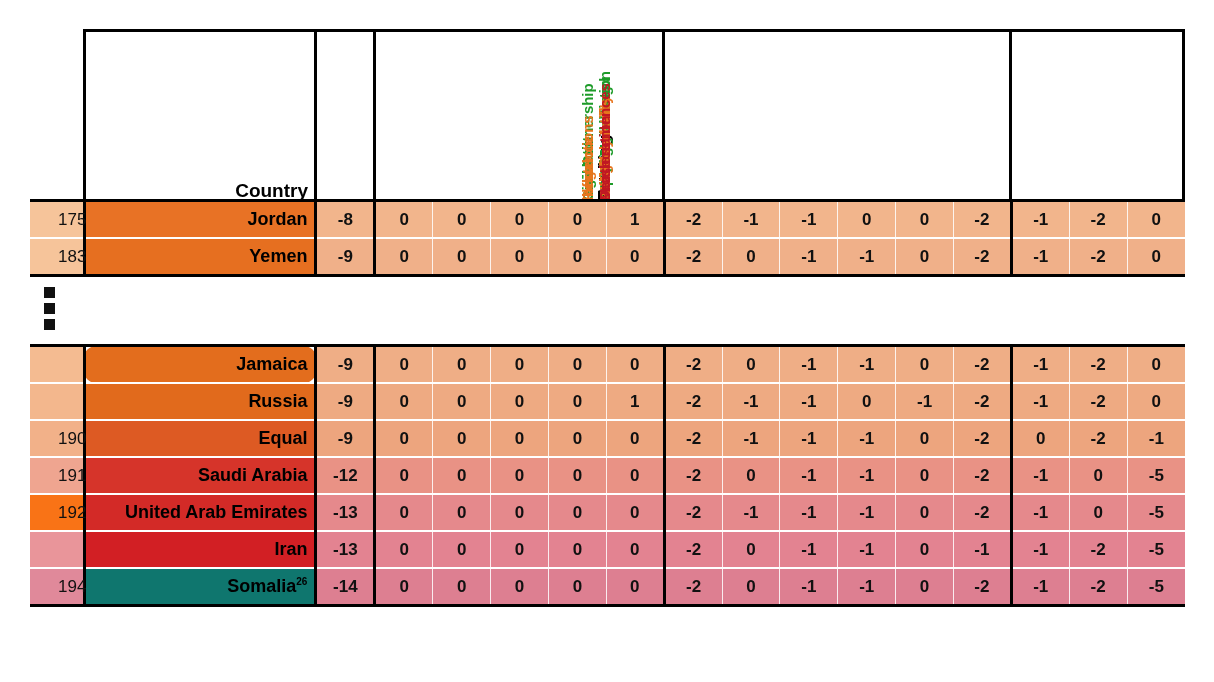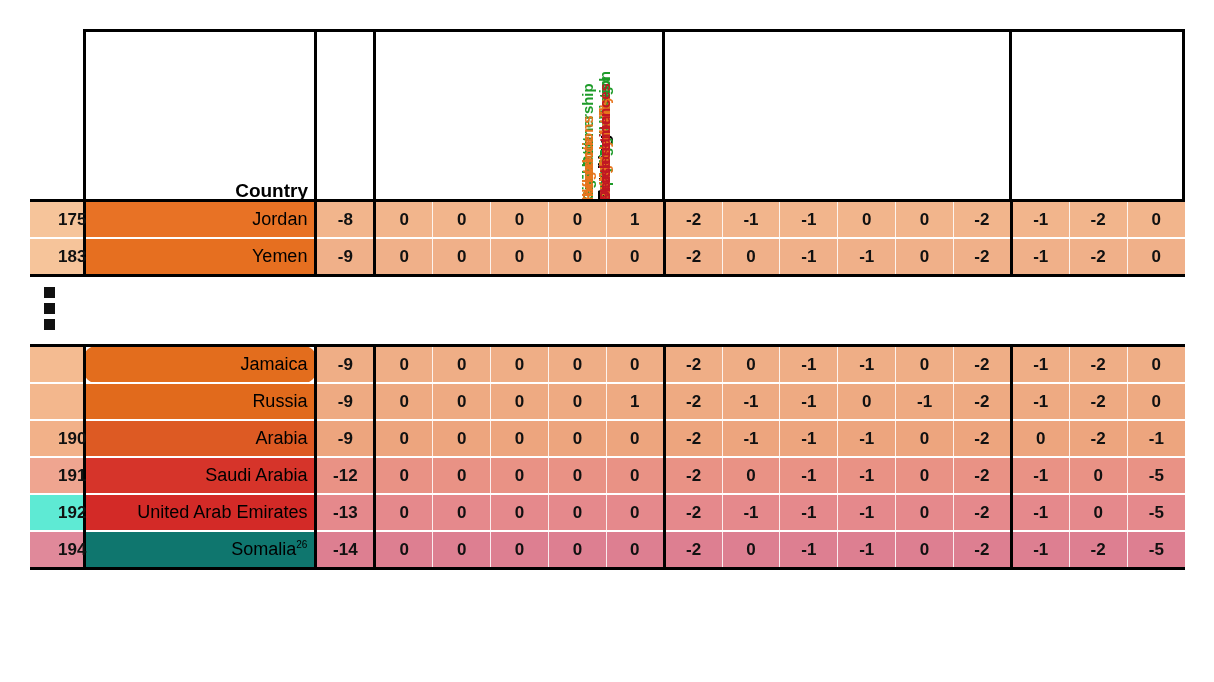--- a/index.html
+++ b/index.html
@@ -92,29 +92,29 @@
   
   .data-table td {
     padding: 0;
     height: 35px;
     font-size: 17px;
     text-align: center;
     color: #111;
     vertical-align: middle;
   }
   .data-table .rank {
-    font-weight: bold;
+    font-weight: normal;
     font-size: 17px;
     padding-left: 28px;
   }
   .data-table .country {
     text-align: right;
     padding-right: 7px;
     font-size: 18px;
-    font-weight: normal;
+    font-weight: bold;
     color: #000;
   }
   .country sup {
     font-size: 10px;
     vertical-align: super;
   }
 
   
   .data-table tr + tr td { border-top: 2px solid #ffffff; }
 
@@ -413,21 +413,21 @@
           <td class="val" style="background: rgb(238, 170, 130);">-1</td>
           <td class="val" style="background: rgb(238, 170, 130);">0</td>
           <td class="val" style="background: rgb(238, 170, 130);">-1</td>
           <td class="val" style="background: rgb(238, 170, 130);">-2</td>
           <td class="val grp" style="background: rgb(238, 170, 130);">-1</td>
           <td class="val" style="background: rgb(238, 170, 130);">-2</td>
           <td class="val" style="background: rgb(238, 170, 130);">0</td>
         </tr>
         <tr>
           <td class="rank" style="background: rgb(242, 177, 137);">190</td>
-          <td class="country" style="background: rgb(221, 90, 35);">Arabia</td>
+          <td class="country" style="background: rgb(221, 90, 35);">Equal</td>
           <td class="total" style="background: rgb(237, 165, 126);">-9</td>
           <td class="val" style="background: rgb(237, 165, 126);">0</td>
           <td class="val" style="background: rgb(237, 165, 126);">0</td>
           <td class="val" style="background: rgb(237, 165, 126);">0</td>
           <td class="val" style="background: rgb(237, 165, 126);">0</td>
           <td class="val" style="background: rgb(237, 165, 126);">0</td>
           <td class="val grp" style="background: rgb(237, 165, 126);">-2</td>
           <td class="val" style="background: rgb(237, 165, 126);">-1</td>
           <td class="val" style="background: rgb(237, 165, 126);">-1</td>
           <td class="val" style="background: rgb(237, 165, 126);">-1</td>
@@ -450,39 +450,58 @@
           <td class="val" style="background: rgb(233, 146, 133);">0</td>
           <td class="val" style="background: rgb(233, 146, 133);">-1</td>
           <td class="val" style="background: rgb(233, 146, 133);">-1</td>
           <td class="val" style="background: rgb(233, 146, 133);">0</td>
           <td class="val" style="background: rgb(233, 146, 133);">-2</td>
           <td class="val grp" style="background: rgb(233, 146, 133);">-1</td>
           <td class="val" style="background: rgb(233, 146, 133);">0</td>
           <td class="val" style="background: rgb(233, 146, 133);">-5</td>
         </tr>
         <tr>
-          <td class="rank" style="background: #5eead4;">192</td>
+          <td class="rank" style="background: #f97316;">192</td>
           <td class="country" style="background: rgb(211, 42, 39);">United Arab Emirates</td>
           <td class="total" style="background: rgb(229, 137, 140);">-13</td>
           <td class="val" style="background: rgb(229, 137, 140);">0</td>
           <td class="val" style="background: rgb(229, 137, 140);">0</td>
           <td class="val" style="background: rgb(229, 137, 140);">0</td>
           <td class="val" style="background: rgb(229, 137, 140);">0</td>
           <td class="val" style="background: rgb(229, 137, 140);">0</td>
           <td class="val grp" style="background: rgb(229, 137, 140);">-2</td>
           <td class="val" style="background: rgb(229, 137, 140);">-1</td>
           <td class="val" style="background: rgb(229, 137, 140);">-1</td>
           <td class="val" style="background: rgb(229, 137, 140);">-1</td>
           <td class="val" style="background: rgb(229, 137, 140);">0</td>
           <td class="val" style="background: rgb(229, 137, 140);">-2</td>
           <td class="val grp" style="background: rgb(229, 137, 140);">-1</td>
           <td class="val" style="background: rgb(229, 137, 140);">0</td>
           <td class="val" style="background: rgb(229, 137, 140);">-5</td>
         </tr>
         <tr>
+          <td class="rank" style="background: rgb(233, 149, 154);"></td>
+          <td class="country" style="background: rgb(210, 31, 36);">Iran</td>
+          <td class="total" style="background: rgb(227, 131, 145);">-13</td>
+          <td class="val" style="background: rgb(227, 131, 145);">0</td>
+          <td class="val" style="background: rgb(227, 131, 145);">0</td>
+          <td class="val" style="background: rgb(227, 131, 145);">0</td>
+          <td class="val" style="background: rgb(227, 131, 145);">0</td>
+          <td class="val" style="background: rgb(227, 131, 145);">0</td>
+          <td class="val grp" style="background: rgb(227, 131, 145);">-2</td>
+          <td class="val" style="background: rgb(227, 131, 145);">0</td>
+          <td class="val" style="background: rgb(227, 131, 145);">-1</td>
+          <td class="val" style="background: rgb(227, 131, 145);">-1</td>
+          <td class="val" style="background: rgb(227, 131, 145);">0</td>
+          <td class="val" style="background: rgb(227, 131, 145);">-1</td>
+          <td class="val grp" style="background: rgb(227, 131, 145);">-1</td>
+          <td class="val" style="background: rgb(227, 131, 145);">-2</td>
+          <td class="val" style="background: rgb(227, 131, 145);">-5</td>
+        </tr>
+        <tr>
           <td class="rank" style="background: rgb(224, 137, 154);">194</td>
           <td class="country" style="background: #0f766e;">Somalia<sup>26</sup></td>
           <td class="total" style="background: rgb(221, 127, 145);">-14</td>
           <td class="val" style="background: rgb(221, 127, 145);">0</td>
           <td class="val" style="background: rgb(221, 127, 145);">0</td>
           <td class="val" style="background: rgb(221, 127, 145);">0</td>
           <td class="val" style="background: rgb(221, 127, 145);">0</td>
           <td class="val" style="background: rgb(221, 127, 145);">0</td>
           <td class="val grp" style="background: rgb(221, 127, 145);">-2</td>
           <td class="val" style="background: rgb(221, 127, 145);">0</td>

